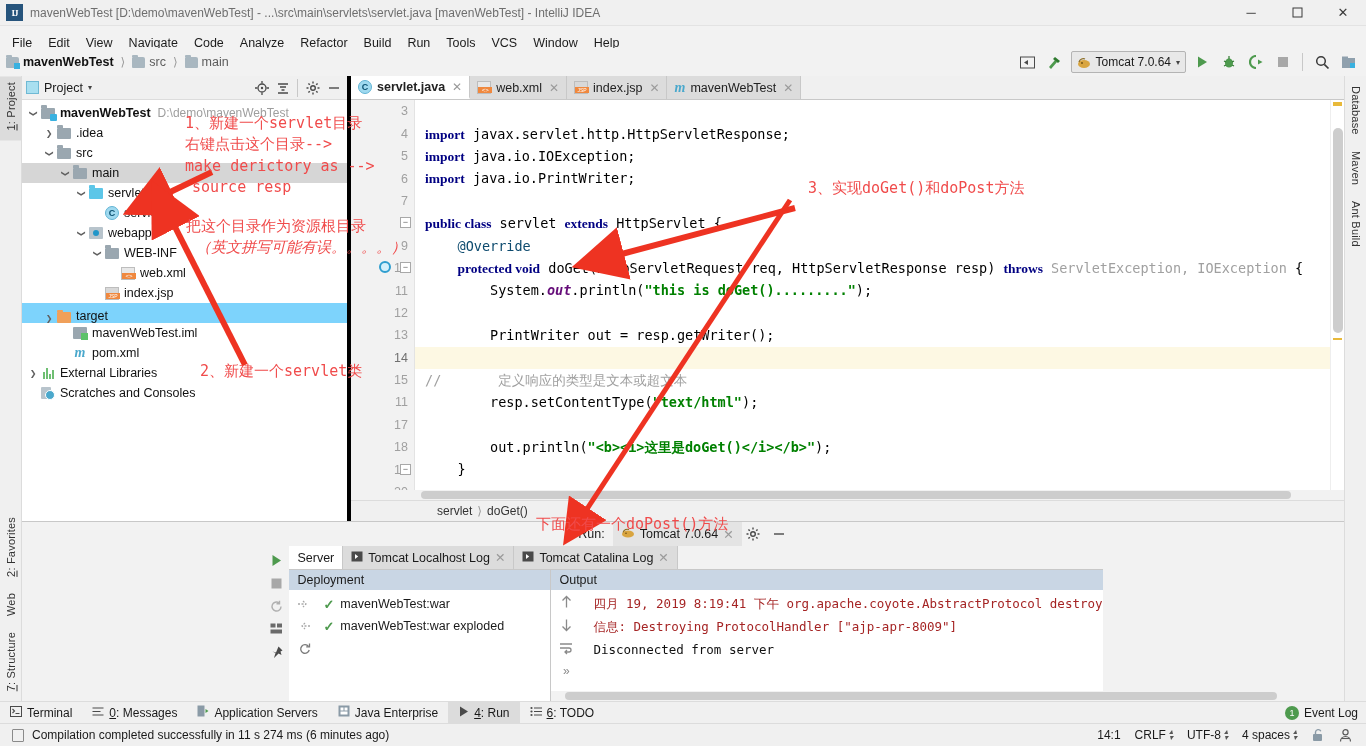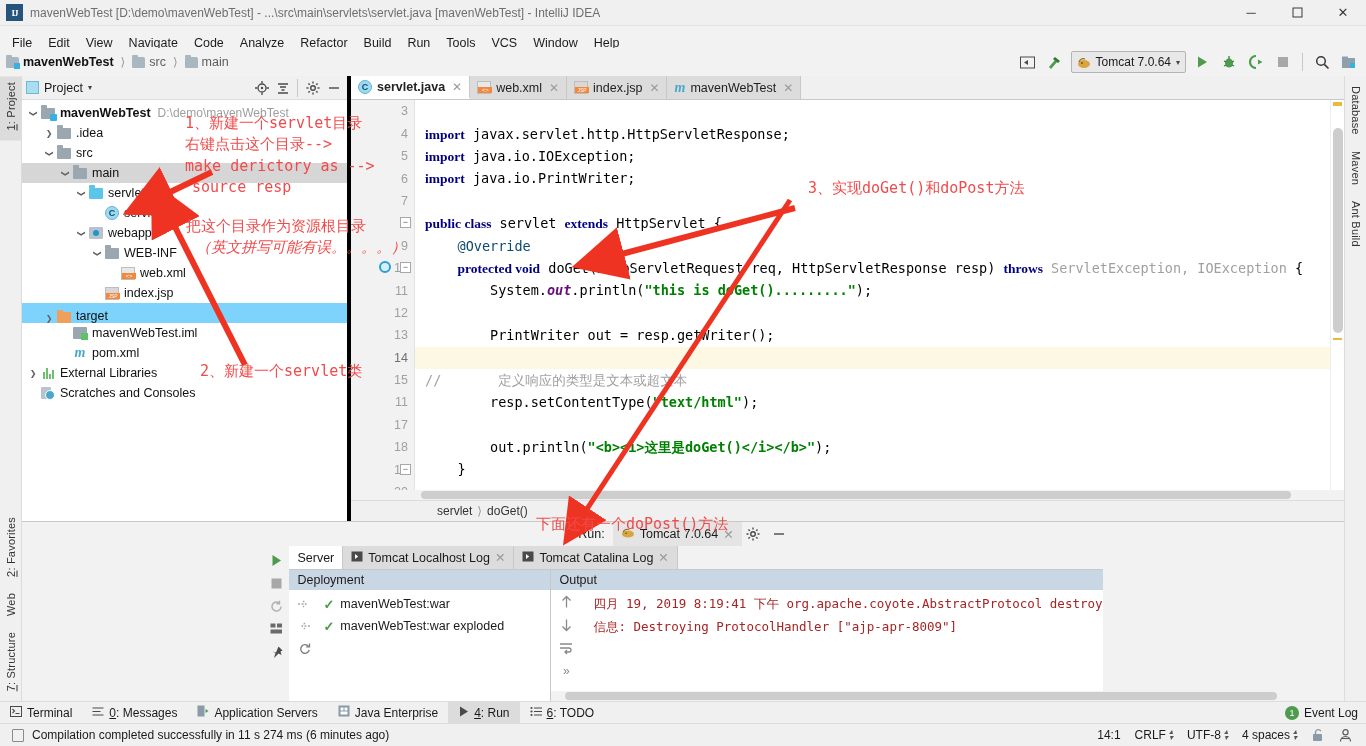--- a/index.html
+++ b/index.html
@@ -711,20 +711,21 @@
                     <span>
                       <svg width="14" height="14" viewBox="0 0 14 14">
                           <path d="M1 3h12M1 7h9a2 2 0 0 1 0 4H6M8 9l-2 2 2 2" stroke="#8a8a8a" fill="none" stroke-width="1.3"></path>
                         </svg>
                     </span>
                     <span style="color:#8a8a8a;font-size:12px;">»</span>
                   </div>
                   <div class="out-text" id="outtext">
                       <div class="ln red">四月 19, 2019 8:19:41 下午 org.apache.coyote.AbstractProtocol destroy</div>
                       <div class="ln red">信息: Destroying ProtocolHandler ["ajp-apr-8009"]</div>
+                      <div class="ln blk">Disconnected from server</div>
                     </div>
                 </div>
                 <div class="out-hscroll-wrap">
                   <div class="hscroll" style="left:14px;width:712px;"></div>
                 </div>
               </div>
 
             </div>
           </div>
         </div>

